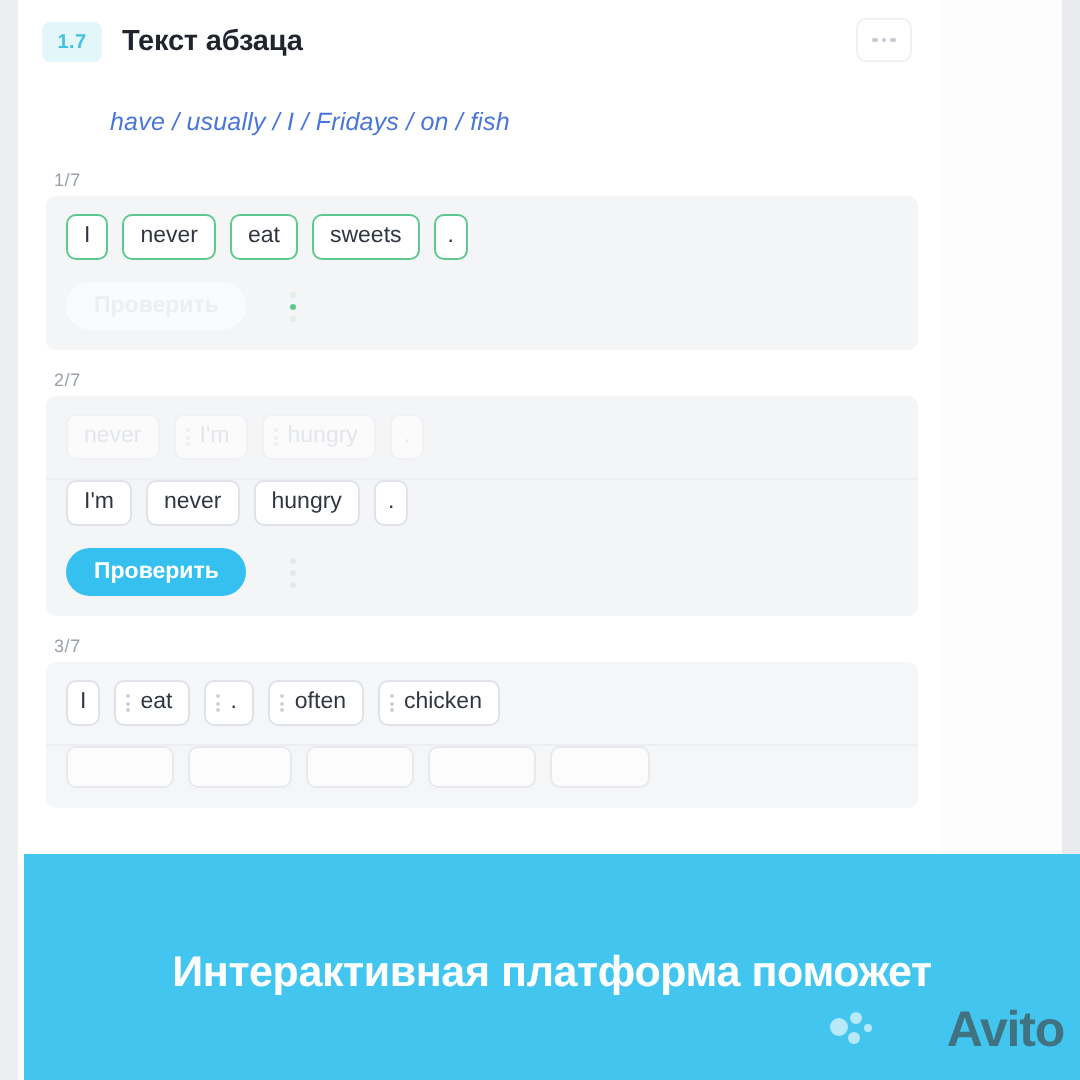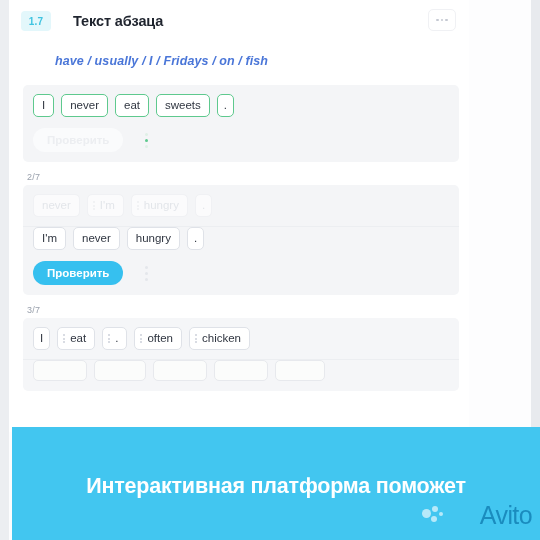--- a/index.html
+++ b/index.html
@@ -62,21 +62,21 @@
     color: #3fc3e0;
     font-size: 10px;
     font-weight: bold;
     display: flex;
     align-items: center;
     justify-content: center;
     letter-spacing: 0.2px;
     flex: 0 0 auto;
   }
   .header-title {
-    margin-left: 22px;
+    margin-left: 10px;
     font-size: 14.5px;
     font-weight: bold;
     color: #1f242e;
     letter-spacing: -0.1px;
   }
   .more-btn {
     position: absolute;
     right: 13px;
     top: 9px;
     width: 26px;
@@ -97,21 +97,21 @@
     display: block;
   }
 
   
   .example {
     margin: 10px 0 0 46px;
     font-style: italic;
     font-size: 12.5px;
     line-height: 19px;
     color: #4a76d8;
-    font-weight: 700;
+    font-weight: 400;
     letter-spacing: 0.1px;
   }
   .example .line2 { color: #4f7ad9; }
 
   
   .exercises {
     margin-top: 14px;
     padding: 0 10px 0 14px;
   }
   .ex-block {
@@ -284,23 +284,23 @@
     position: absolute;
     border-radius: 50%;
     background: #ffffff;
     display: block;
   }
   .wm-dots i:nth-child(1) { width: 9px;  height: 9px;  left: 0px;  top: 3px;  }
   .wm-dots i:nth-child(2) { width: 6px;  height: 6px;  left: 10px; top: 0px;  }
   .wm-dots i:nth-child(3) { width: 6px;  height: 6px;  left: 9px;  top: 10px; }
   .wm-dots i:nth-child(4) { width: 4px;  height: 4px;  left: 17px; top: 6px;  }
   .wm-text {
-    color: #0369a1;
+    color: #404040;
     font-size: 25px;
-    font-weight: normal;
+    font-weight: bold;
     letter-spacing: -0.6px;
     line-height: 25px;
     margin-left: 33px;
   }
 </style>
 </head>
 <body>
 
 <div id="screen">
 
@@ -319,20 +319,21 @@
       </div>
     </div>
 
     <div class="example">
       <div class="line1">have / usually / I / Fridays / on / fish</div>
     </div>
 
     <div class="exercises">
 
       <div class="ex-block">
+        <div class="ex-counter">1/7</div>
         <div class="ex-panel">
           <div class="chip-row">
             <div class="chip correct">I</div>
             <div class="chip correct">never</div>
             <div class="chip correct">eat</div>
             <div class="chip correct">sweets</div>
             <div class="chip correct punct">.</div>
           </div>
           <div class="check-wrap">
             <div class="check-btn faded">Проверить</div>

